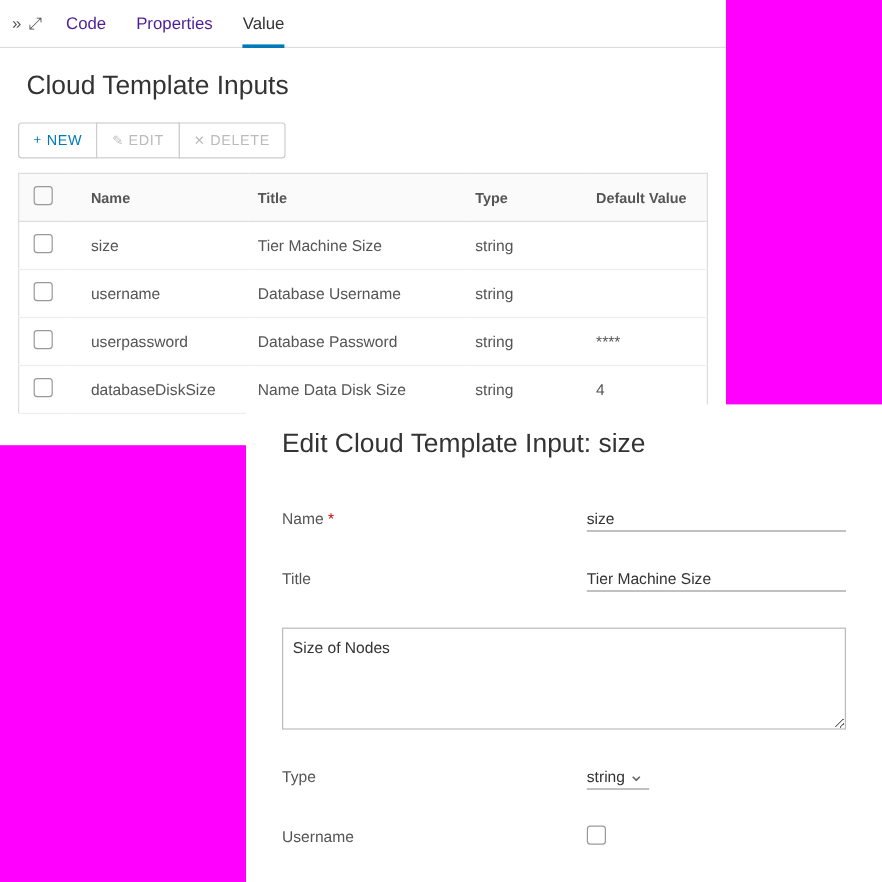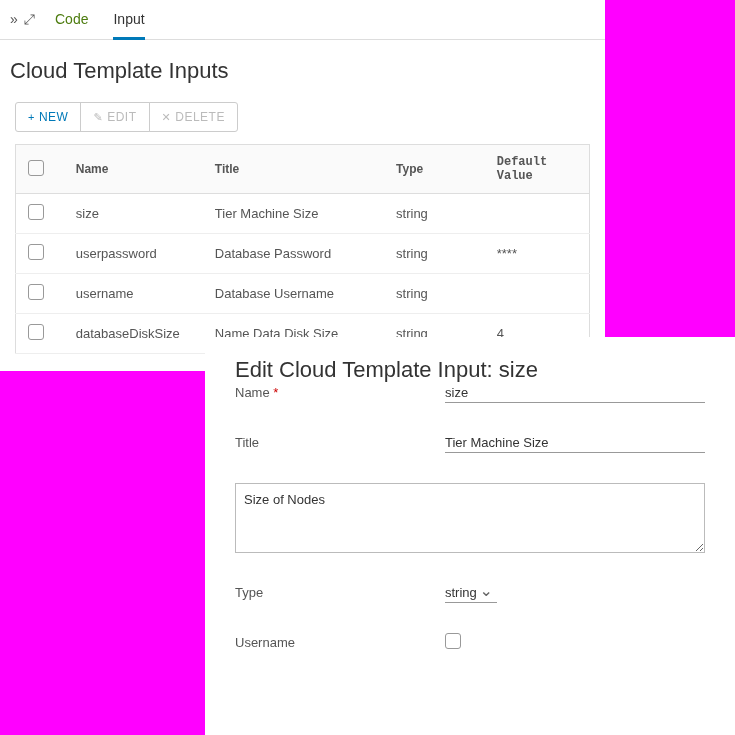--- a/index.html
+++ b/index.html
@@ -31,32 +31,32 @@
   gap: 6px;
   margin-right: 20px;
   color: #555;
   font-size: 14px;
 }
 .tabs {
   display: flex;
   gap: 25px;
 }
 .tab {
-  color: #4d7c0f;
+  color: #4c1d95;
   font-size: 14px;
   padding: 10px 0;
   cursor: pointer;
 }
 .tab.active {
   color: #333;
   border-bottom: 3px solid #0079b8;
   margin-bottom: -1px;
 }
 .page-title {
-  padding: 18px 15px 18px 10px;
+  padding: 18px 15px 18px 22px;
   font-size: 22px;
   font-weight: 300;
   color: #333;
 }
 .action-bar {
   display: flex;
   padding: 0 15px;
   gap: 0;
 }
 .action-btn {
@@ -104,40 +104,42 @@
   width: 16px;
   height: 16px;
   border: 1px solid #999;
   border-radius: 3px;
   appearance: none;
   cursor: pointer;
 }
 .name-col { width: 150px; padding-left: 20px; }
 .title-col { width: 180px; }
 .type-col { width: 100px; }
-.default-col { width: 100px; font-family: Liberation Mono, monospace; }
+.default-col { width: 100px; }
 
 .edit-panel {
   position: absolute;
   top: 337px;
   left: 205px;
   width: 530px;
   height: 398px;
   background: #fff;
   padding: 20px 30px;
 }
 .edit-title {
   font-size: 22px;
   font-weight: 300;
   color: #333;
+  margin-bottom: 40px;
 }
 .form-row {
   display: flex;
   align-items: flex-start;
   margin-bottom: 30px;
+  gap: 44px;
 }
 .form-label {
   width: 210px;
   font-size: 13px;
   color: #555;
   padding-top: 2px;
 }
 .required { color: #c00; }
 .form-input {
   flex: 1;
@@ -149,21 +151,21 @@
   outline: none;
   font-family: inherit;
 }
 .form-textarea {
   flex: 1;
   border: 1px solid #bbb;
   font-size: 13px;
   padding: 8px;
   color: #333;
   outline: none;
-  height: 70px;
+  height: 85px;
   resize: both;
   font-family: inherit;
 }
 .form-select {
   border: none;
   border-bottom: 1px solid #999;
   font-size: 13px;
   padding: 2px 20px 2px 0;
   color: #333;
   outline: none;
@@ -188,21 +190,22 @@
 <body>
 
 <div class="main-panel">
   <div class="top-bar">
     <div class="expand-icons">
       <span>»</span>
       <span>⤢</span>
     </div>
     <div class="tabs">
       <div class="tab">Code</div>
-      <div class="tab active">Input</div>
+      <div class="tab">Properties</div>
+      <div class="tab active">Value</div>
     </div>
   </div>
 
   <div class="page-title">Cloud Template Inputs</div>
 
   <div class="action-bar">
     <button class="action-btn new">
       <span class="action-icon">+</span>
       <span>NEW</span>
     </button>
@@ -232,31 +235,31 @@
       <tbody>
         <tr>
           <td class="chk-col"><input type="checkbox" style=""></td>
           <td class="name-col">size</td>
           <td>Tier Machine Size</td>
           <td>string</td>
           <td></td>
         </tr>
         <tr>
           <td class="chk-col"><input type="checkbox" style=""></td>
+          <td class="name-col">username</td>
+          <td>Database Username</td>
+          <td>string</td>
+          <td></td>
+        </tr>
+        <tr>
+          <td class="chk-col"><input type="checkbox" style=""></td>
           <td class="name-col">userpassword</td>
           <td>Database Password</td>
           <td>string</td>
           <td>****</td>
-        </tr>
-        <tr>
-          <td class="chk-col"><input type="checkbox" style=""></td>
-          <td class="name-col">username</td>
-          <td>Database Username</td>
-          <td>string</td>
-          <td></td>
         </tr>
         <tr>
           <td class="chk-col"><input type="checkbox" style=""></td>
           <td class="name-col">databaseDiskSize</td>
           <td>Name Data Disk Size</td>
           <td>string</td>
           <td>4</td>
         </tr>
       </tbody>
     </table>

